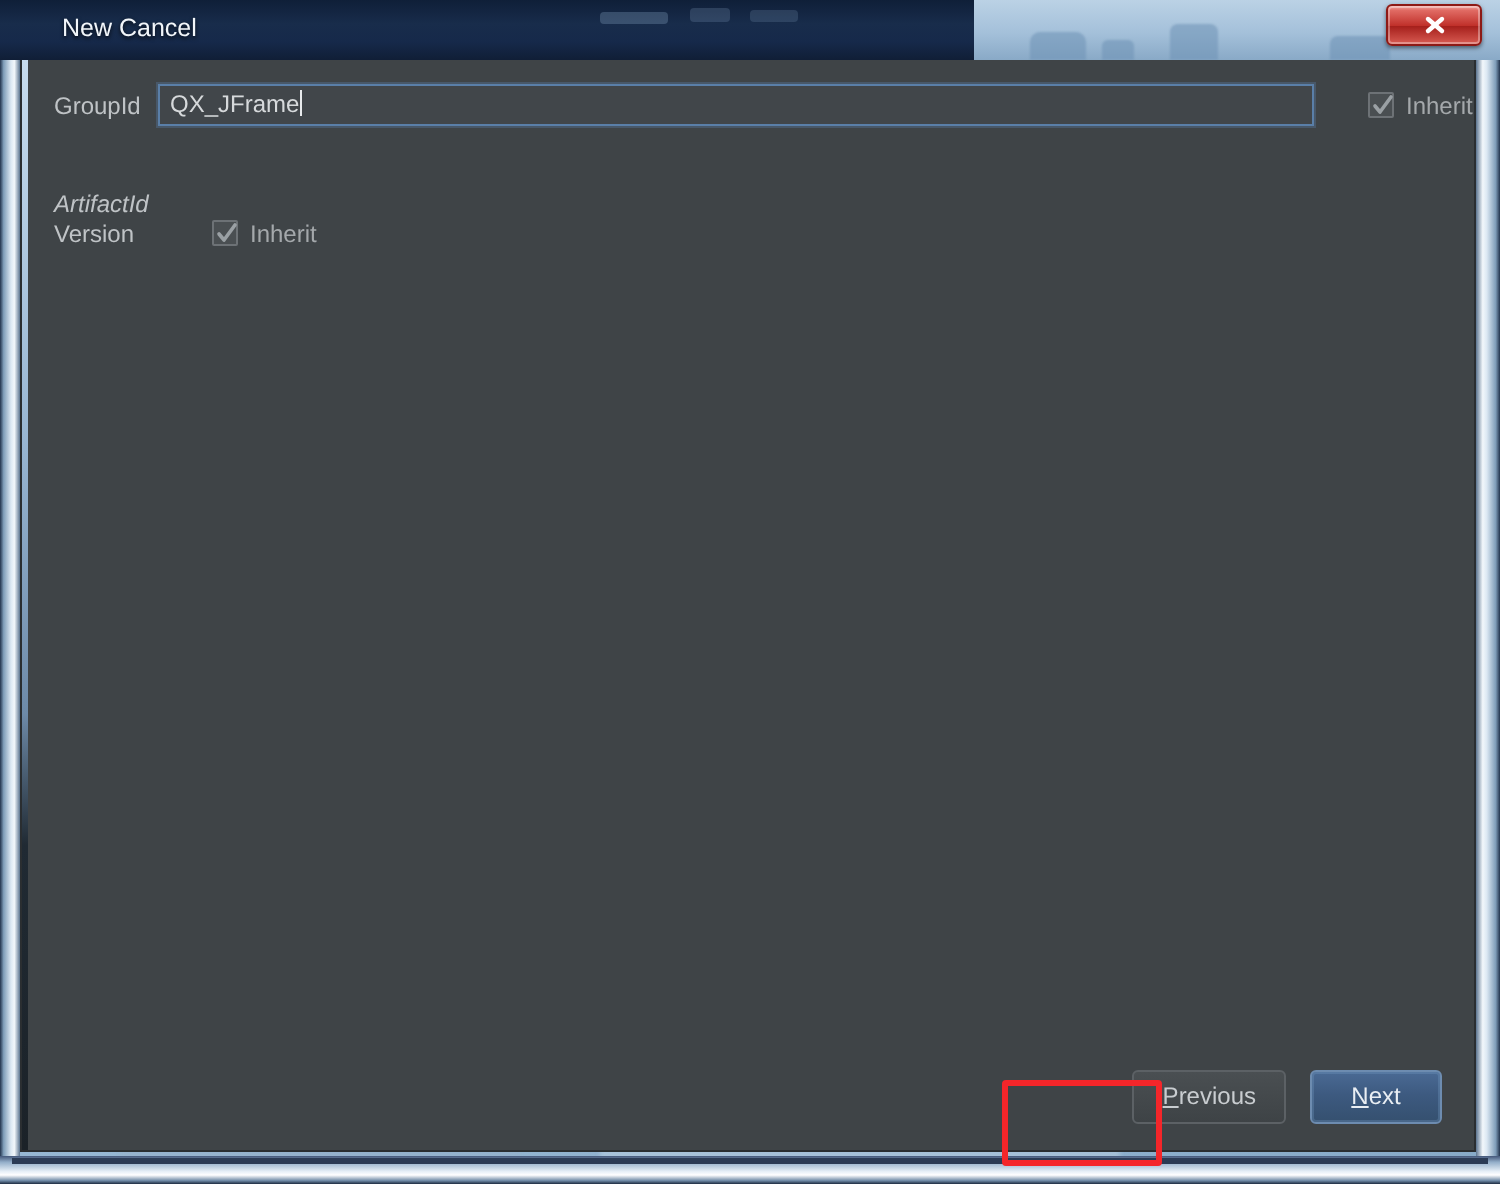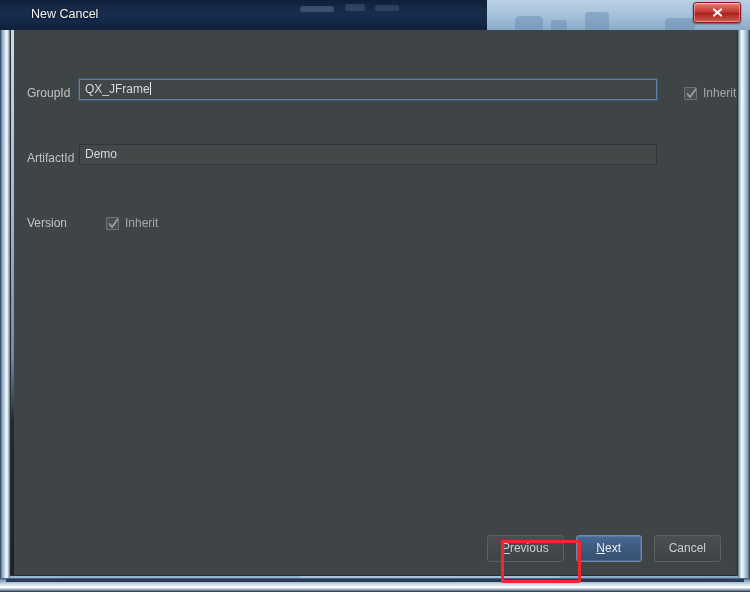--- a/index.html
+++ b/index.html
@@ -173,25 +173,24 @@
   #form {
     position: absolute;
     left: 4px; top: 0;
     width: 724px;
   }
 
   .form-row {
     position: relative;
     height: 29px;
     display: flex;
-    align-items: flex-end;
-    margin-top: 33px;
+    align-items: center;
   }
   .form-row.r1 { top: 8px; }
-  .form-row.r2 { top: 11px; }
+  .form-row.r2 { top: 28px; font-style: italic; }
   .form-row.r3 { top: 14px; }
 
   .field-label {
     width: 64px;
     padding-left: 12px;
     font-size: 12px;
     color: #bfc3c6;
     white-space: nowrap;
   }
 
@@ -351,21 +350,20 @@
               <svg width="11" height="12" viewBox="0 0 11 12">
                 <path d="M1.5 6 L4 9 L9.5 1.5" stroke="#9aa0a4" stroke-width="1.8" fill="none" stroke-linecap="round" stroke-linejoin="round"></path>
               </svg>
             </div>
             <span class="inherit-label">Inherit</span>
           </div>
         </div>
 
         <div class="form-row r2">
           <div class="field-label">ArtifactId</div>
-          <div class="text-input wide">Demo</div>
         </div>
 
         <div class="form-row r3">
           <div class="field-label">Version</div>
           <div class="inherit-box">
             <div class="checkbox">
               <svg width="11" height="12" viewBox="0 0 11 12">
                 <path d="M1.5 6 L4 9 L9.5 1.5" stroke="#9aa0a4" stroke-width="1.8" fill="none" stroke-linecap="round" stroke-linejoin="round"></path>
               </svg>
             </div>
@@ -378,21 +376,20 @@
         <div class="dlg-button">
             <span class="mnem">P</span>
             <span>revious</span>
           </div>
 
         <div class="dlg-button primary">
             <span class="mnem">N</span>
             <span>ext</span>
           </div>
 
-        <div class="dlg-button">Cancel</div>
 
       </div>
 
       <div id="next-highlight"></div>
     </div>
 
     <div class="frame-bottom"></div>
     <div class="frame-bottom-inner"></div>
   </div>
 </div>

